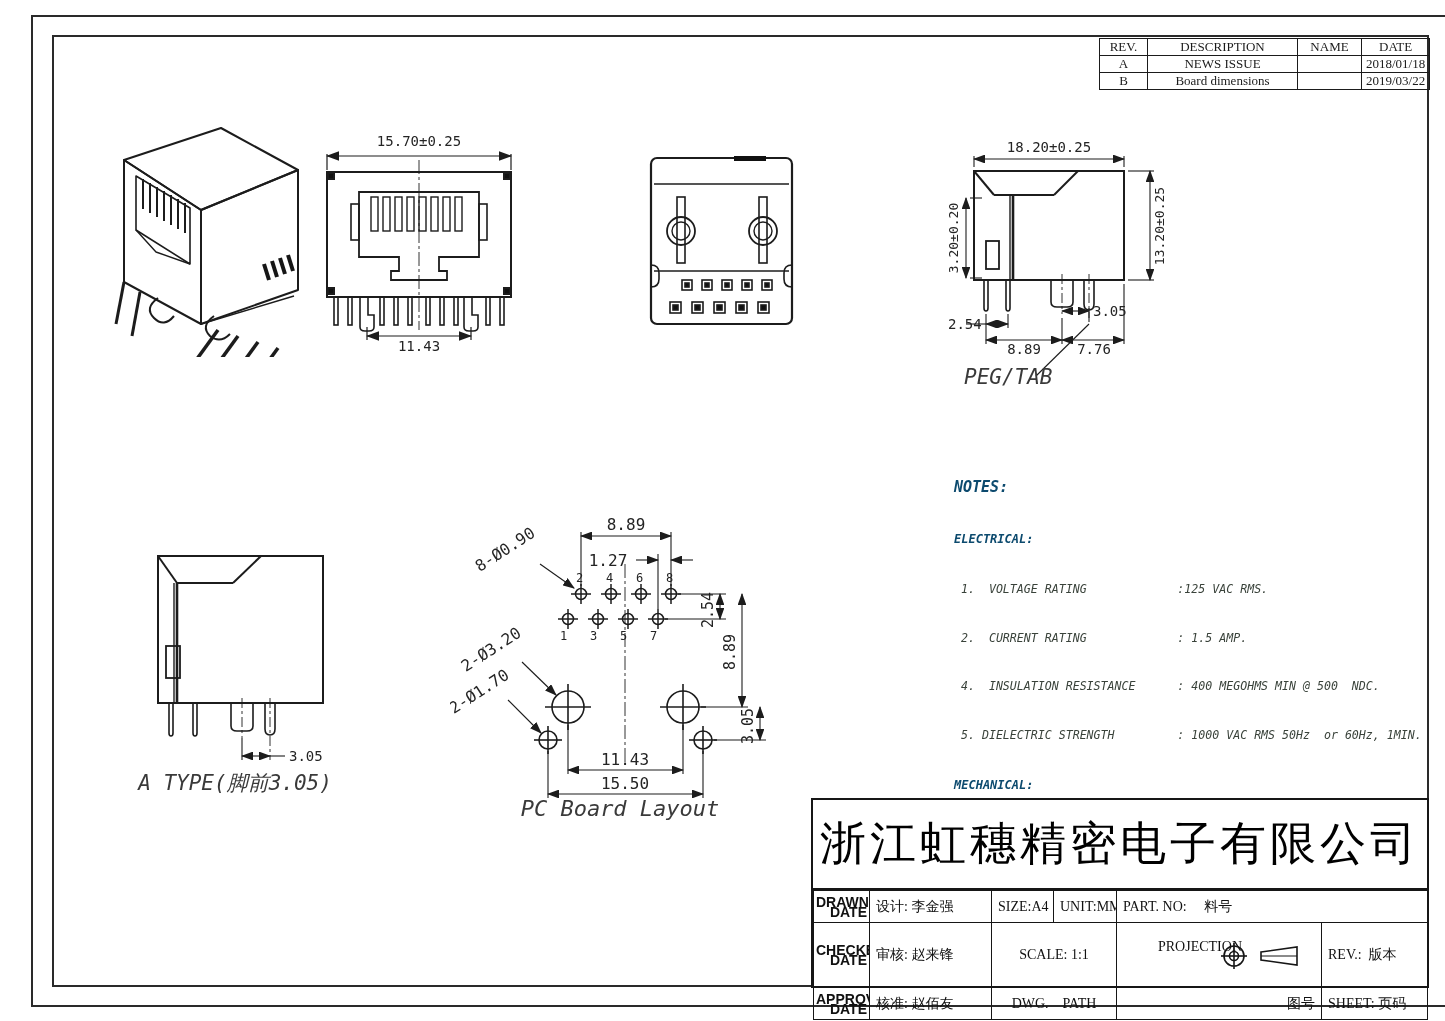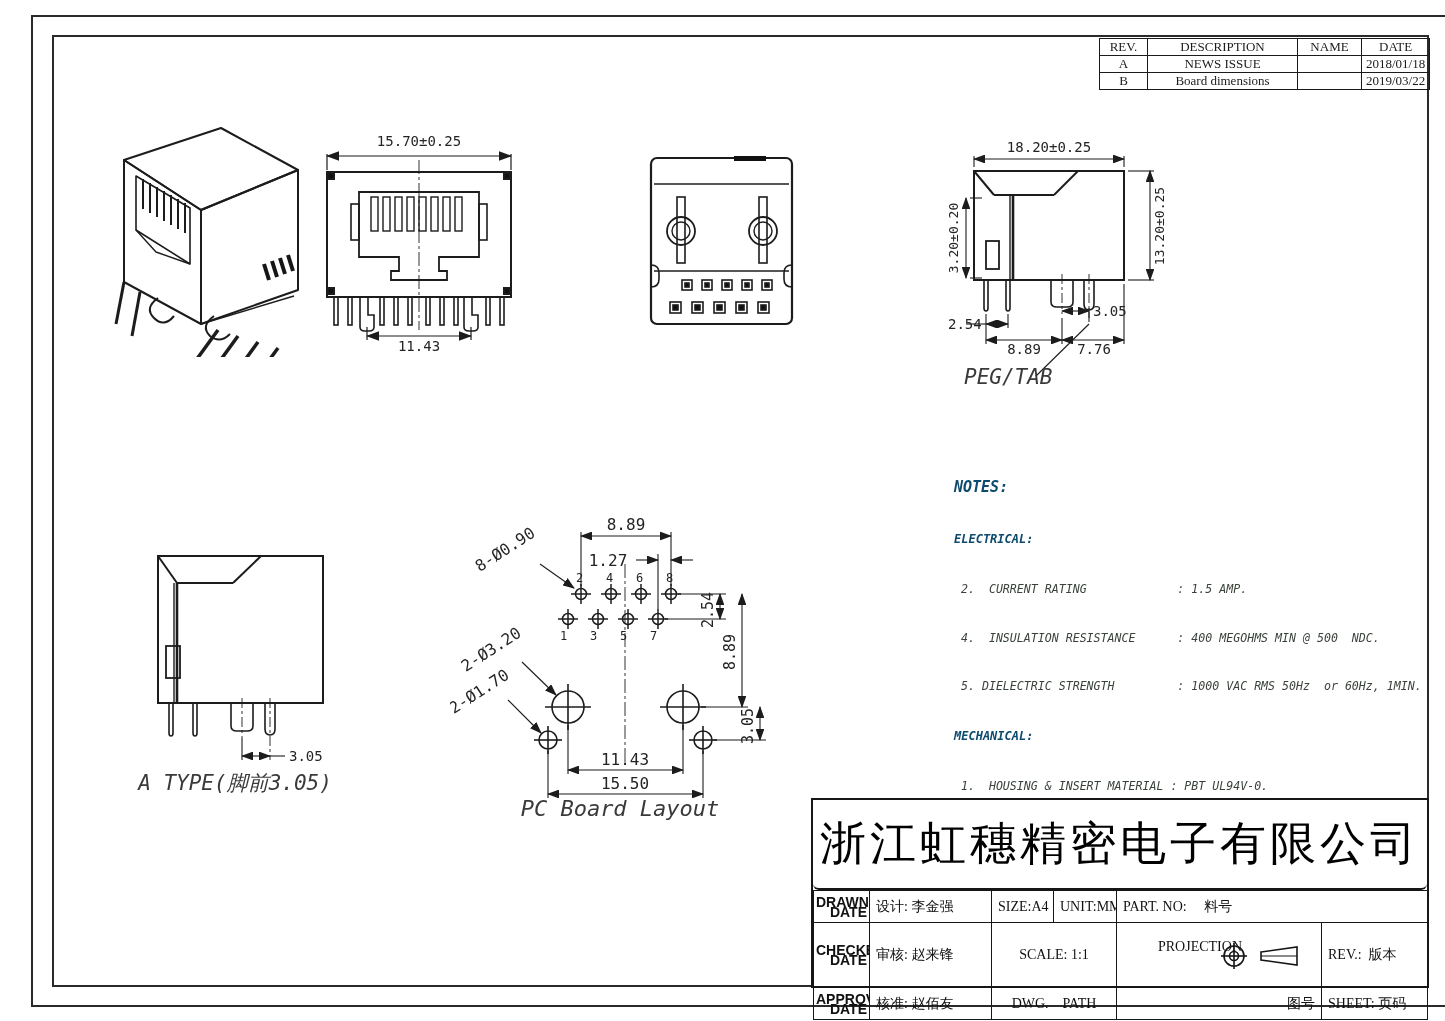--- a/index.html
+++ b/index.html
@@ -21,21 +21,21 @@
            font-family:"DejaVu Sans Mono", monospace; font-size:11.6px; line-height:16.2px;
            font-style:italic; color:#39423a; white-space:pre; }
   .notes .hd { font-size:15px; font-weight:bold; color:#0c4a6e; line-height:19px; }
   .notes .hd.sub { font-size:12px;font-style:italic; }
 
   
   .tblock { position:absolute; left:793px; top:798px; width:618px; height:190px;
             border:2.5px solid #161616; background:#fff; }
   .company { height:90px; border-bottom:2px solid #161616; display:flex; align-items:center;
              justify-content:center; font-family:"Liberation Serif", serif;
-             font-size:46px; letter-spacing:4px; color:#000; white-space:nowrap;border-radius:6px; }
+             font-size:46px; letter-spacing:4px; color:#000; white-space:nowrap; }
   .tb-table { border-collapse:collapse; width:100%; table-layout:fixed;
               font-family:"Liberation Serif", serif; color:#111; }
   .tb-table td { border:1.5px solid #161616; height:32px; padding:0 6px; font-size:14px;
                  white-space:pre; overflow:hidden; }
   .tb-en { font-size:8.5px; font-family:"Liberation Sans", sans-serif; font-weight:bold;
            line-height:10px; padding:2px 2px !important; }
   .tb-en .l2 { text-align:right; display:block; }
   .cn { font-size:15px; }
   .proj-cell { position:relative; }
   .proj-icons { position:absolute; right:18px; top:4px; }
@@ -385,20 +385,21 @@
       <text x="140" y="138">3</text>
       <text x="170" y="138">5</text>
       <text x="200" y="138">7</text>
     </g>
     <text class="viewlabel" style="font-size:22px" x="170" y="314" text-anchor="middle">PC Board Layout</text>
   </svg>
 
   <div class="notes">
     <div class="hd">NOTES:</div>
     <div class="hd sub">ELECTRICAL:</div>
+    <div> 1.  VOLTAGE RATING             :125 VAC RMS.</div>
     <div> 2.  CURRENT RATING             : 1.5 AMP.</div>
     <div> 4.  INSULATION RESISTANCE      : 400 MEGOHMS MIN @ 500  NDC.</div>
     <div> 5. DIELECTRIC STRENGTH         : 1000 VAC RMS 50Hz  or 60Hz, 1MIN.</div>
     <div class="hd sub">MECHANICAL:</div>
     <div> 1.  HOUSING &amp; INSERT MATERIAL : PBT UL94V-0.</div>
     <div> 2.  CONTACT MATERIAL.         : DIAMETER0.45MM PHOSPHOR BRONZE GOLD</div>
     <div>                                 PLATING OVER NICKEL.</div>
     
     
     

